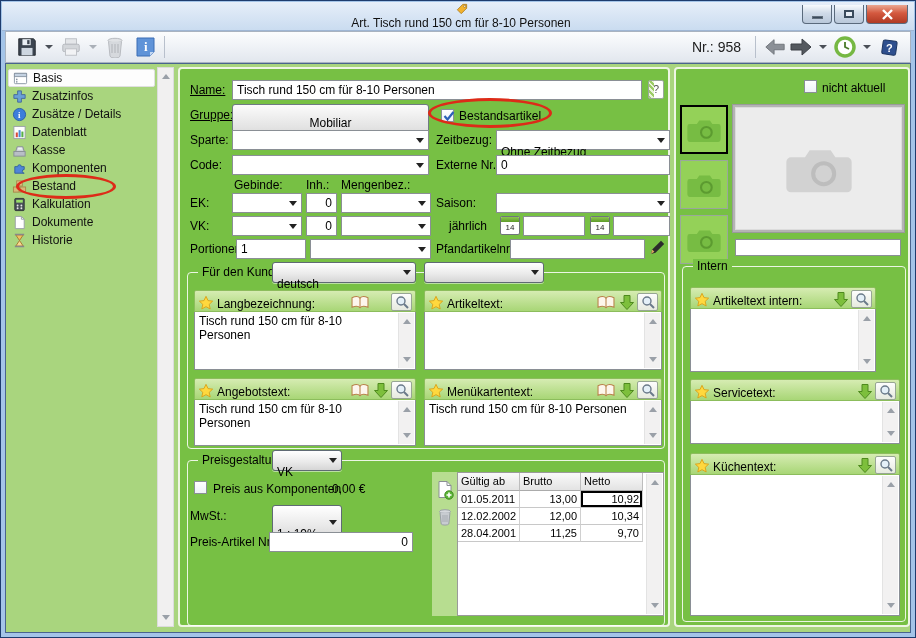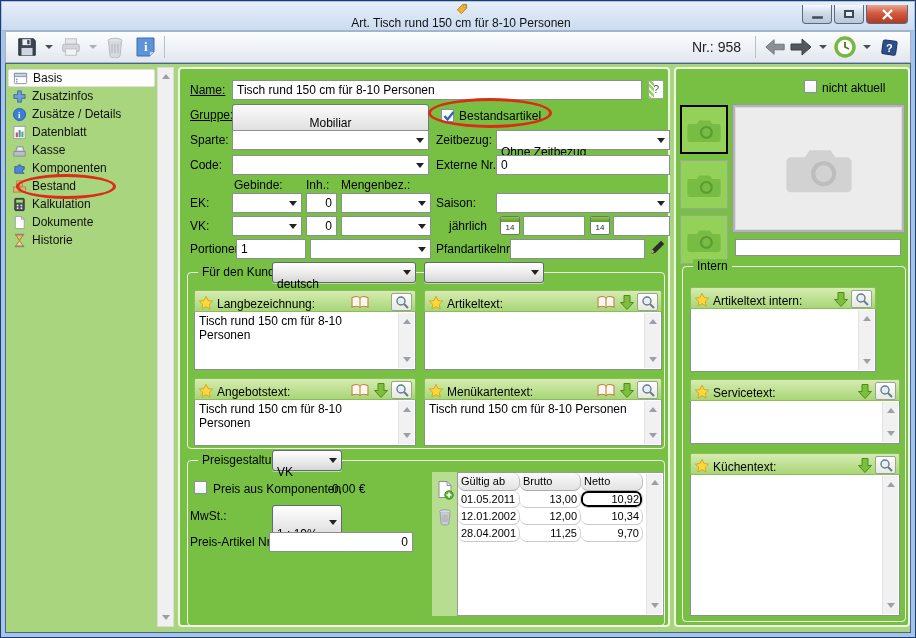--- a/index.html
+++ b/index.html
@@ -79,21 +79,21 @@
              font-size:12px; padding:2px 20px 2px 4px; overflow:hidden; }
   .sb { position:absolute; top:1px; right:1px; bottom:1px; width:16px; background:#f2f1f1;
         border-left:1px solid #e3e3e3; }
   
   .ptable { position:absolute; display:flex; }
   .pt-strip { width:25px; background:#b7dd90; display:flex; flex-direction:column; align-items:center;
               padding-top:8px; gap:8px; }
   .pt-grid { position:relative; background:#fff; border:1px solid #9a9a9a; }
   .pt-row { display:flex; }
   .pt-cell { font-size:11px; padding:2px 3px; border-right:1px solid #d0d0d0; border-bottom:1px solid #c8c8c8;
-             height:17px; overflow:hidden; white-space:nowrap;border-radius:7px; }
+             height:17px; overflow:hidden; white-space:nowrap; }
   .pt-head .pt-cell { background:linear-gradient(#fafafa,#e3e3e3); border-right:1px solid #bdbdbd;
                       border-bottom:1px solid #ababab; height:18px; font-size:11px; }
   .pt-cell.num { text-align:right; }
   .pt-cell.sel { box-shadow:inset 0 0 0 2px #000; }
   
   .thumb { position:absolute; left:4px; width:48px; height:49px; background:#94d158;
            border:1px solid #9aa89a; display:flex; align-items:center; justify-content:center; }
   .thumb.sel { border:2px solid #000; }
   .preview { position:absolute; left:56px; top:35px; width:173px; height:129px; background:#b4b4b4;
              border:1px solid #9a9a9a; padding:2px; }
@@ -549,21 +549,21 @@
             <div class="pt-cell" style="width:62px">Gültig ab</div>
             <div class="pt-cell" style="width:61px">Brutto</div>
             <div class="pt-cell" style="width:62px">Netto</div>
           </div>
           <div class="pt-row">
             <div class="pt-cell" style="width:62px">01.05.2011</div>
             <div class="pt-cell num" style="width:61px">13,00</div>
             <div class="pt-cell num sel" style="width:62px">10,92</div>
           </div>
           <div class="pt-row">
-            <div class="pt-cell" style="width:62px">12.01.2002</div>
+            <div class="pt-cell" style="width:62px">12.02.2002</div>
             <div class="pt-cell num" style="width:61px">12,00</div>
             <div class="pt-cell num" style="width:62px">10,34</div>
           </div>
           <div class="pt-row">
             <div class="pt-cell" style="width:62px">28.04.2001</div>
             <div class="pt-cell num" style="width:61px">11,25</div>
             <div class="pt-cell num" style="width:62px">9,70</div>
           </div>
           <div class="sb">
               <i class="arr up"></i>

